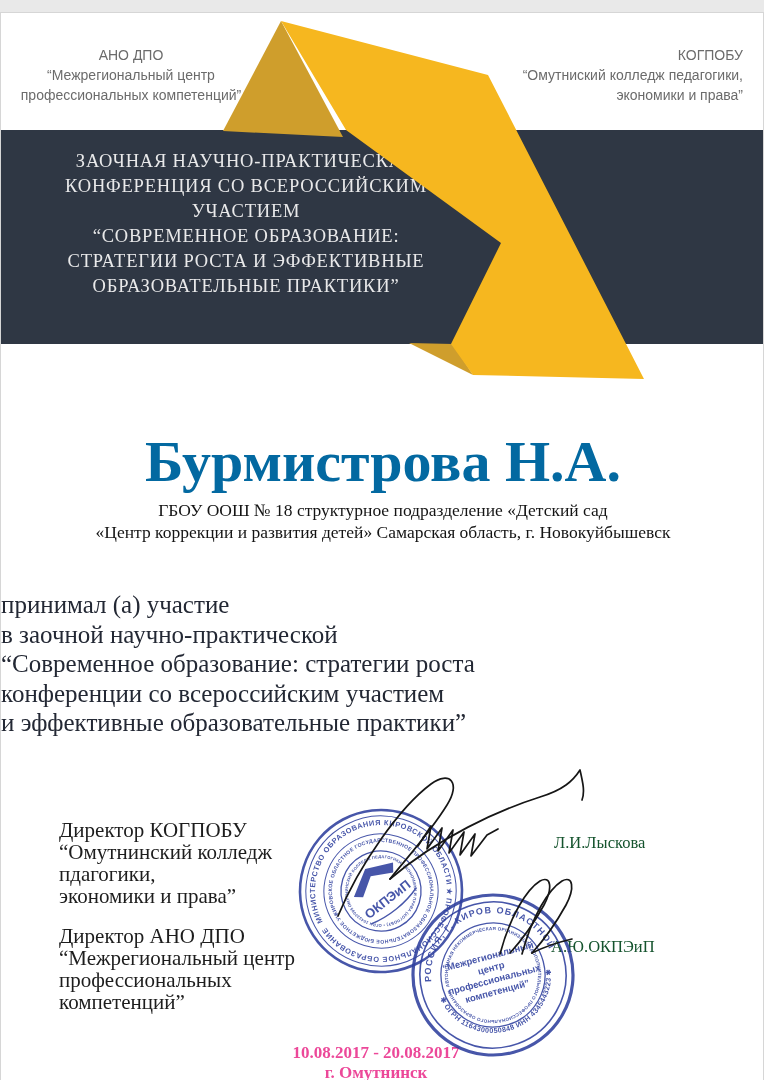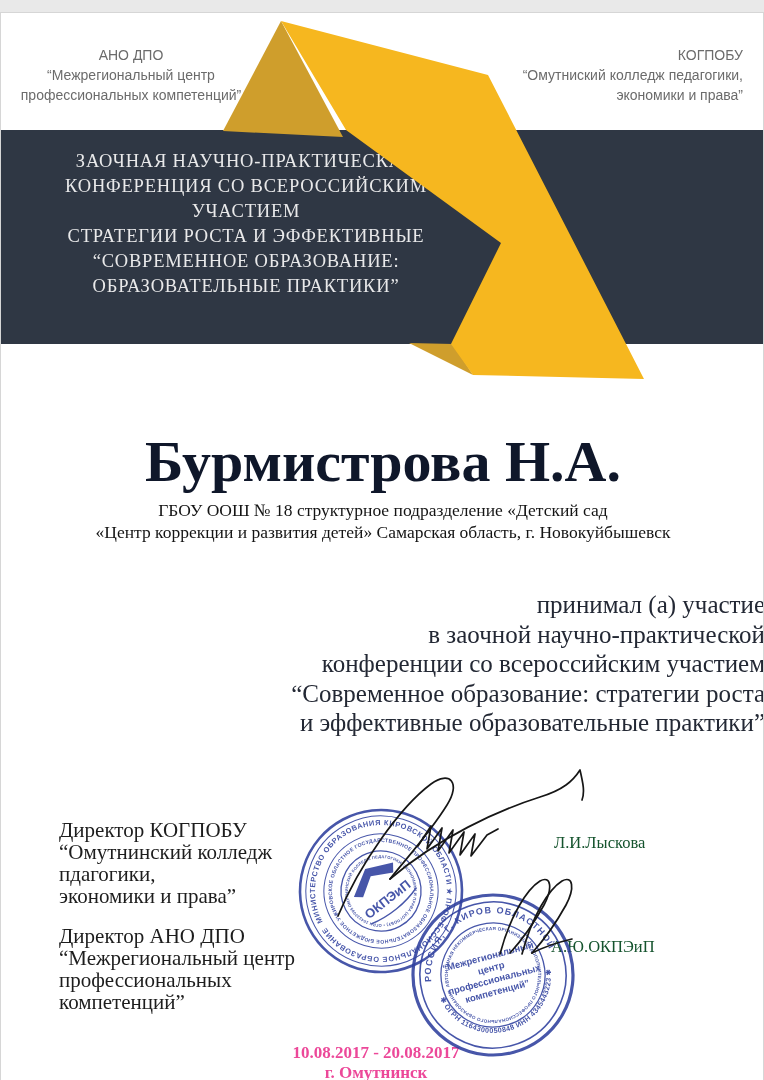--- a/index.html
+++ b/index.html
@@ -23,28 +23,28 @@
     color:#e9e9ea;font-size:18.5px;line-height:25px;text-align:center;
     letter-spacing:0.8px;z-index:2;
   }
   .cert-title{
     left:16px;top:256px;width:500px;
     color:#f2b41d;font-size:57px;line-height:60px;letter-spacing:3px;
     font-family:"DejaVu Serif","Liberation Serif",serif;z-index:2;
   }
   .name{
     left:0;top:418px;width:764px;text-align:center;
-    color:#0f172a;font-size:58px;line-height:62px;font-weight:bold;z-index:2;
+    color:#0369a1;font-size:58px;line-height:62px;font-weight:bold;z-index:2;
   }
   .org-lines{
     left:0;top:487px;width:764px;text-align:center;
     color:#141414;font-size:17.5px;line-height:21.5px;font-weight:normal;z-index:2;
   }
   .body-lines{
-    left:0;top:577px;width:764px;text-align:right;
+    left:0;top:577px;width:764px;text-align:left;
     color:#232834;font-size:25px;line-height:29.5px;z-index:2;
   }
   .sig-role{
     color:#1d1d1d;font-size:21px;line-height:22px;text-align:left;z-index:2;
   }
   .sig-name{
     color:#14532d;font-size:16.5px;z-index:2;
   }
   .footer{
     left:230px;top:1030px;width:290px;text-align:center;
@@ -71,37 +71,37 @@
     <div>КОГПОБУ</div>
     <div>“Омутниский колледж педагогики,</div>
     <div>экономики и права”</div>
   </div>
 
   <div class="abs banner"></div>
 
   <div class="abs conf">
     <div>ЗАОЧНАЯ НАУЧНО-ПРАКТИЧЕСКАЯ</div>
     <div>КОНФЕРЕНЦИЯ СО ВСЕРОССИЙСКИМ УЧАСТИЕМ</div>
+    <div>“СОВРЕМЕННОЕ ОБРАЗОВАНИЕ:</div>
     <div>СТРАТЕГИИ РОСТА И ЭФФЕКТИВНЫЕ</div>
-    <div>“СОВРЕМЕННОЕ ОБРАЗОВАНИЕ:</div>
     <div>ОБРАЗОВАТЕЛЬНЫЕ ПРАКТИКИ”</div>
   </div>
 
 
   <div class="abs name">Бурмистрова Н.А.</div>
   <div class="abs org-lines">
     <div>ГБОУ ООШ № 18 структурное подразделение «Детский сад</div>
     <div>«Центр коррекции и развития детей» Самарская область, г. Новокуйбышевск</div>
   </div>
 
   <div class="abs body-lines">
     <div>принимал (а) участие</div>
     <div>в заочной научно-практической</div>
+    <div>“Современное образование: стратегии роста</div>
     <div>конференции со всероссийским участием</div>
-    <div>“Современное образование: стратегии роста</div>
     <div>и эффективные образовательные практики”</div>
   </div>
 
   <div class="abs sig-role" style="left:58px;top:806px;width:285px;">
     <div>Директор КОГПОБУ</div>
     <div>“Омутнинский колледж пдагогики,</div>
     <div>экономики и права”</div>
   </div>
   <div class="abs sig-name" style="left:553px;top:820px;">Л.И.Лыскова</div>
 

